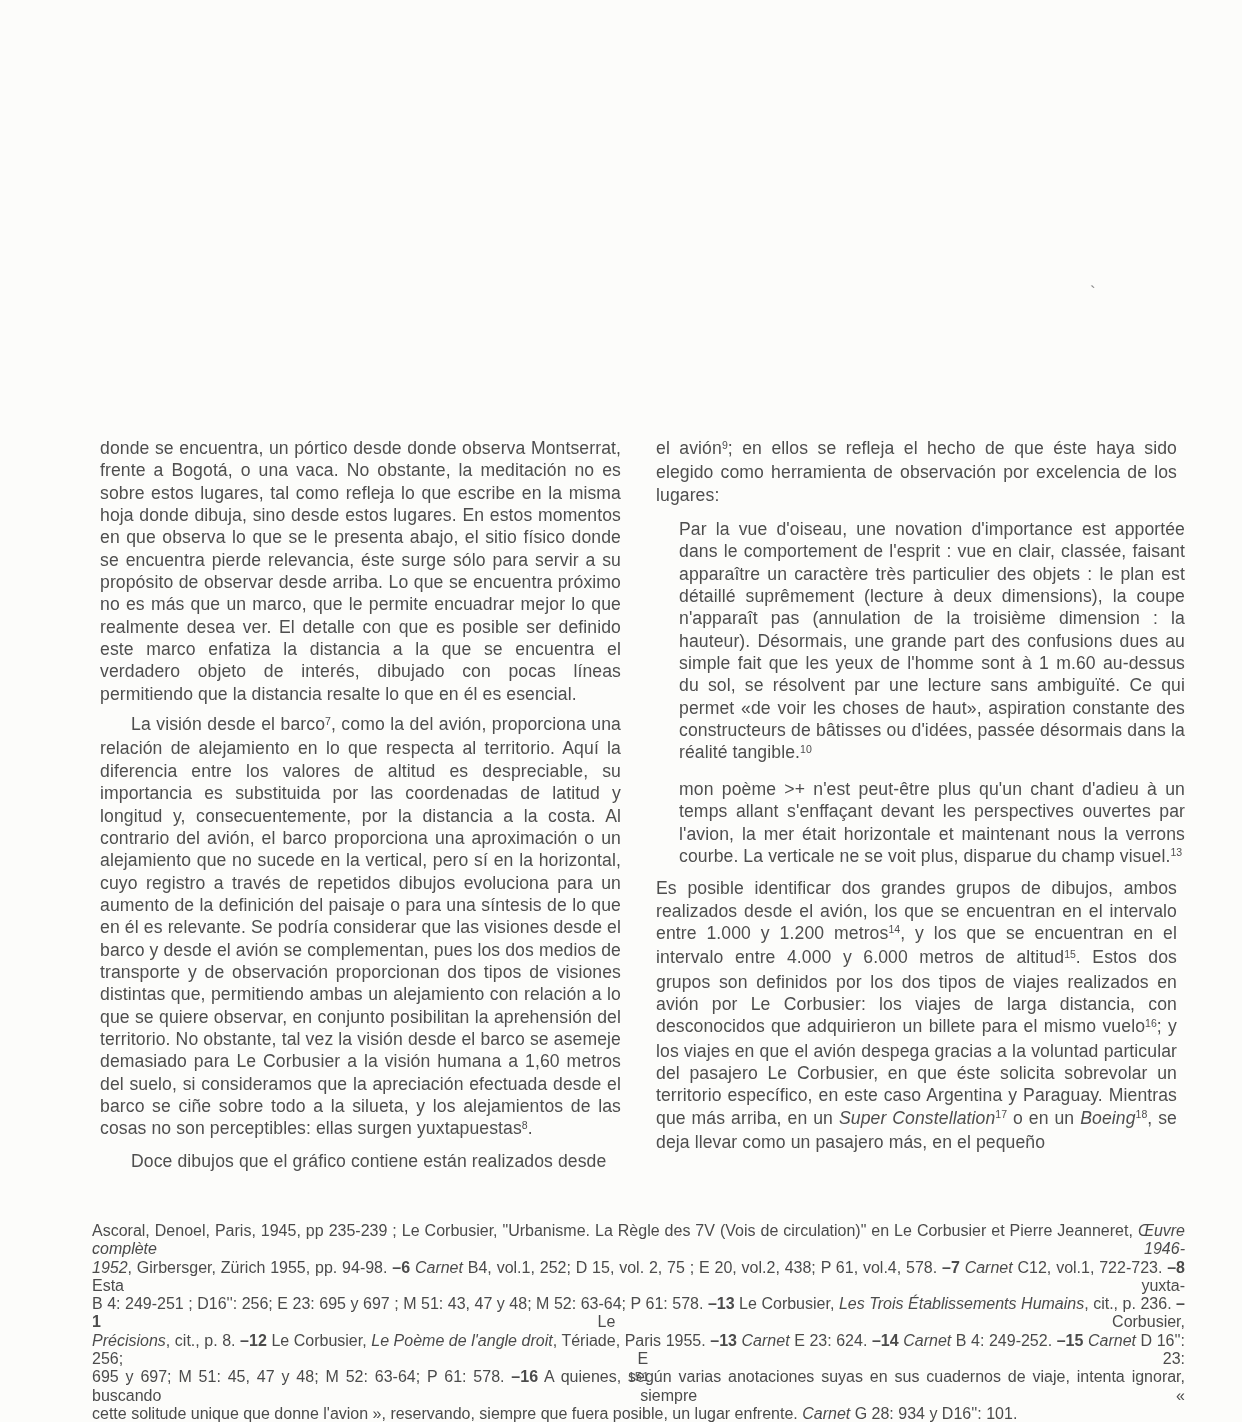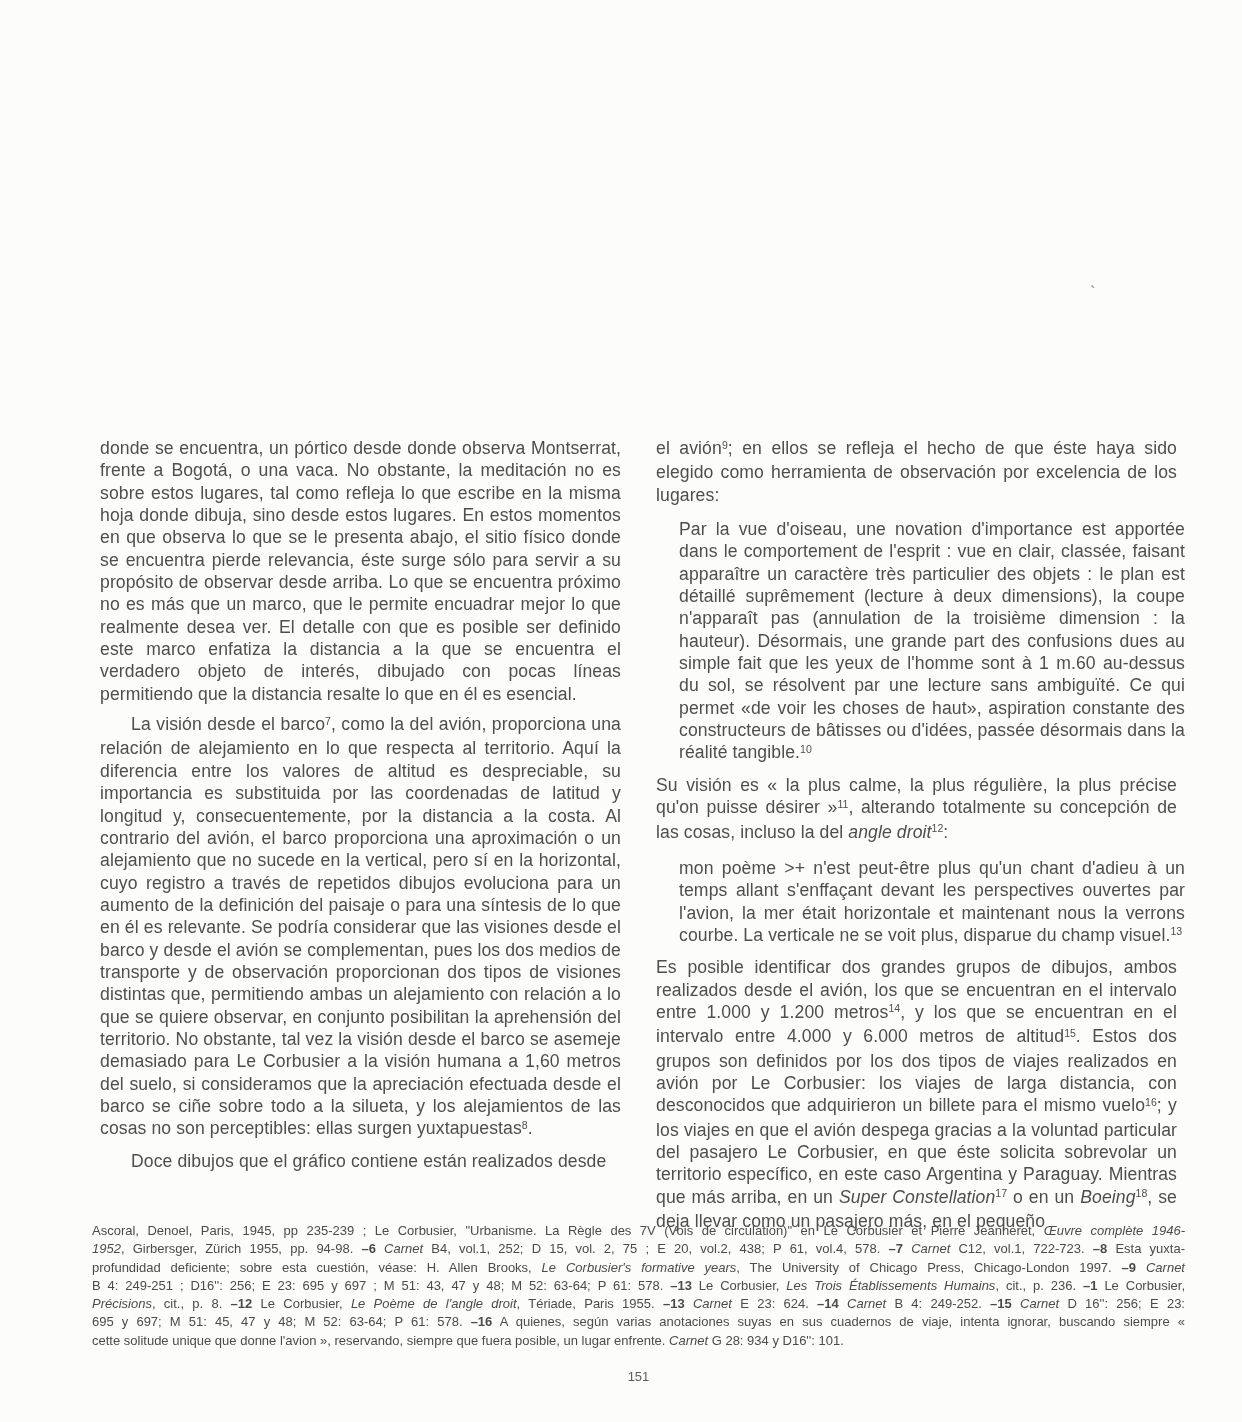--- a/index.html
+++ b/index.html
@@ -40,21 +40,21 @@
   .rsup {
     font-size: 60%;
     position: relative;
     top: -0.52em;
     letter-spacing: 0;
   }
   .footnotes {
     position: absolute;
     top: 1222px; left: 92px;
     width: 1093px;
-    font-size: 13px;
+    font-size: 16px;
     line-height: 18.3px;
     color: #4b4b4b;
   }
   .fn-line {
     text-align: justify;
     text-align-last: justify;
     white-space: normal;
   }
   .fn-line.fn-last { text-align-last: left; }
   .page-number {
@@ -83,31 +83,29 @@
 
     <div class="col">
       <p class="para"><span>donde se encuentra, un pórtico desde donde observa Montserrat, frente a Bogotá, o una vaca. No obstante, la meditación no es sobre estos lugares, tal como refleja lo que escribe en la misma hoja donde dibuja, sino desde estos lugares. En estos momentos en que observa lo que se le presenta abajo, el sitio físico donde se encuentra pierde relevancia, éste surge sólo para servir a su propósito de observar desde arriba. Lo que se encuentra próximo no es más que un marco, que le permite encuadrar mejor lo que realmente desea ver. El detalle con que es posible ser definido este marco enfatiza la distancia a la que se encuentra el verdadero objeto de interés, dibujado con pocas líneas permitiendo que la distancia resalte lo que en él es esencial.</span></p>
       <p class="para indent"><span>La visión desde el barco</span><span class="rsup">7</span><span>, como la del avión, proporciona una relación de alejamiento en lo que respecta al territorio. Aquí la diferencia entre los valores de altitud es despreciable, su importancia es substituida por las coordenadas de latitud y longitud y, consecuentemente, por la distancia a la costa. Al contrario del avión, el barco proporciona una aproximación o un alejamiento que no sucede en la vertical, pero sí en la horizontal, cuyo registro a través de repetidos dibujos evoluciona para un aumento de la definición del paisaje o para una síntesis de lo que en él es relevante. Se podría considerar que las visiones desde el barco y desde el avión se complementan, pues los dos medios de transporte y de observación proporcionan dos tipos de visiones distintas que, permitiendo ambas un alejamiento con relación a lo que se quiere observar, en conjunto posibilitan la aprehensión del territorio. No obstante, tal vez la visión desde el barco se asemeje demasiado para Le Corbusier a la visión humana a 1,60 metros del suelo, si consideramos que la apreciación efectuada desde el barco se ciñe sobre todo a la silueta, y los alejamientos de las cosas no son perceptibles: ellas surgen yuxtapuestas</span><span class="rsup">8</span><span>.</span></p>
       <p class="para indent"><span>Doce dibujos que el gráfico contiene están realizados desde</span></p>
     </div>
 
     <div class="col">
       <p class="para"><span>el avión</span><span class="rsup">9</span><span>; en ellos se refleja el hecho de que éste haya sido elegido como herramienta de observación por excelencia de los lugares:</span></p>
       <div class="quote"><span>Par la vue d'oiseau, une novation d'importance est apportée dans le comportement de l'esprit : vue en clair, classée, faisant apparaître un caractère très particulier des objets : le plan est détaillé suprêmement (lecture à deux dimensions), la coupe n'apparaît pas (annulation de la troisième dimension : la hauteur). Désormais, une grande part des confusions dues au simple fait que les yeux de l'homme sont à 1 m.60 au-dessus du sol, se résolvent par une lecture sans ambiguïté. Ce qui permet «de voir les choses de haut», aspiration constante des constructeurs de bâtisses ou d'idées, passée désormais dans la réalité tangible.</span><span class="rsup">10</span></div>
-      <p class="para"><span>Su visión es « la plus calme, la plus régulière, la plus précise qu'on puisse désirer »</span><span class="rsup">11</span><span>, alterando totalmente su concepción de las cosas, incluso la del </span><span class="ri">angle droit</span><span class="rsup">12</span><span>:</span></p>
       <div class="quote"><span>mon poème &gt;+ n'est peut-être plus qu'un chant d'adieu à un temps allant s'enffaçant devant les perspectives ouvertes par l'avion, la mer était horizontale et maintenant nous la verrons courbe. La verticale ne se voit plus, disparue du champ visuel.</span><span class="rsup">13</span></div>
       <p class="para"><span>Es posible identificar dos grandes grupos de dibujos, ambos realizados desde el avión, los que se encuentran en el intervalo entre 1.000 y 1.200 metros</span><span class="rsup">14</span><span>, y los que se encuentran en el intervalo entre 4.000 y 6.000 metros de altitud</span><span class="rsup">15</span><span>. Estos dos grupos son definidos por los dos tipos de viajes realizados en avión por Le Corbusier: los viajes de larga distancia, con desconocidos que adquirieron un billete para el mismo vuelo</span><span class="rsup">16</span><span>; y los viajes en que el avión despega gracias a la voluntad particular del pasajero Le Corbusier, en que éste solicita sobrevolar un territorio específico, en este caso Argentina y Paraguay. Mientras que más arriba, en un </span><span class="ri">Super Constellation</span><span class="rsup">17</span><span> o en un </span><span class="ri">Boeing</span><span class="rsup">18</span><span>, se deja llevar como un pasajero más, en el pequeño</span></p>
     </div>
 
   </div>
 
   <div class="footnotes">
     <div class="fn-line"><span>Ascoral, Denoel, Paris, 1945, pp 235-239 ; Le Corbusier, "Urbanisme. La Règle des 7V (Vois de circulation)" en Le Corbusier et Pierre Jeanneret, </span><span class="ri">Œuvre complète 1946-</span></div>
     <div class="fn-line"><span class="ri">1952</span><span>, Girbersger, Zürich 1955, pp. 94-98. </span><span class="rb">–6</span><span> </span><span class="ri">Carnet</span><span> B4, vol.1, 252; D 15, vol. 2, 75 ; E 20, vol.2, 438; P 61, vol.4, 578. </span><span class="rb">–7</span><span> </span><span class="ri">Carnet</span><span> C12, vol.1, 722-723. </span><span class="rb">–8</span><span> Esta yuxta-</span></div>
-    <div class="fn-line"><span>profundidad deficiente; sobre esta cuestión, véase: H. Allen Brooks, </span><span class="ri">Le Corbusier's formative years</span><span>, The University of Chicago Press, Chicago-London 1997. </span><span class="rb">–9</span><span> </span><span class="ri">Carnet</span></div>
     <div class="fn-line"><span>B 4: 249-251 ; D16'': 256; E 23: 695 y 697 ; M 51: 43, 47 y 48; M 52: 63-64; P 61: 578. </span><span class="rb">–13</span><span> Le Corbusier, </span><span class="ri">Les Trois Établissements Humains</span><span>, cit., p. 236. </span><span class="rb">–1</span><span> Le Corbusier,</span></div>
     <div class="fn-line"><span class="ri">Précisions</span><span>, cit., p. 8. </span><span class="rb">–12</span><span> Le Corbusier, </span><span class="ri">Le Poème de l'angle droit</span><span>, Tériade, Paris 1955. </span><span class="rb">–13</span><span> </span><span class="ri">Carnet</span><span> E 23: 624. </span><span class="rb">–14</span><span> </span><span class="ri">Carnet</span><span> B 4: 249-252. </span><span class="rb">–15</span><span> </span><span class="ri">Carnet</span><span> D 16'': 256; E 23:</span></div>
     <div class="fn-line"><span>695 y 697; M 51: 45, 47 y 48; M 52: 63-64; P 61: 578. </span><span class="rb">–16</span><span> A quienes, según varias anotaciones suyas en sus cuadernos de viaje, intenta ignorar, buscando siempre «</span></div>
     <div class="fn-line fn-last"><span>cette solitude unique que donne l'avion », reservando, siempre que fuera posible, un lugar enfrente. </span><span class="ri">Carnet</span><span> G 28: 934 y D16'': 101.</span></div>
   </div>
 
   <div class="page-number">151</div>
 
 </div>
 

